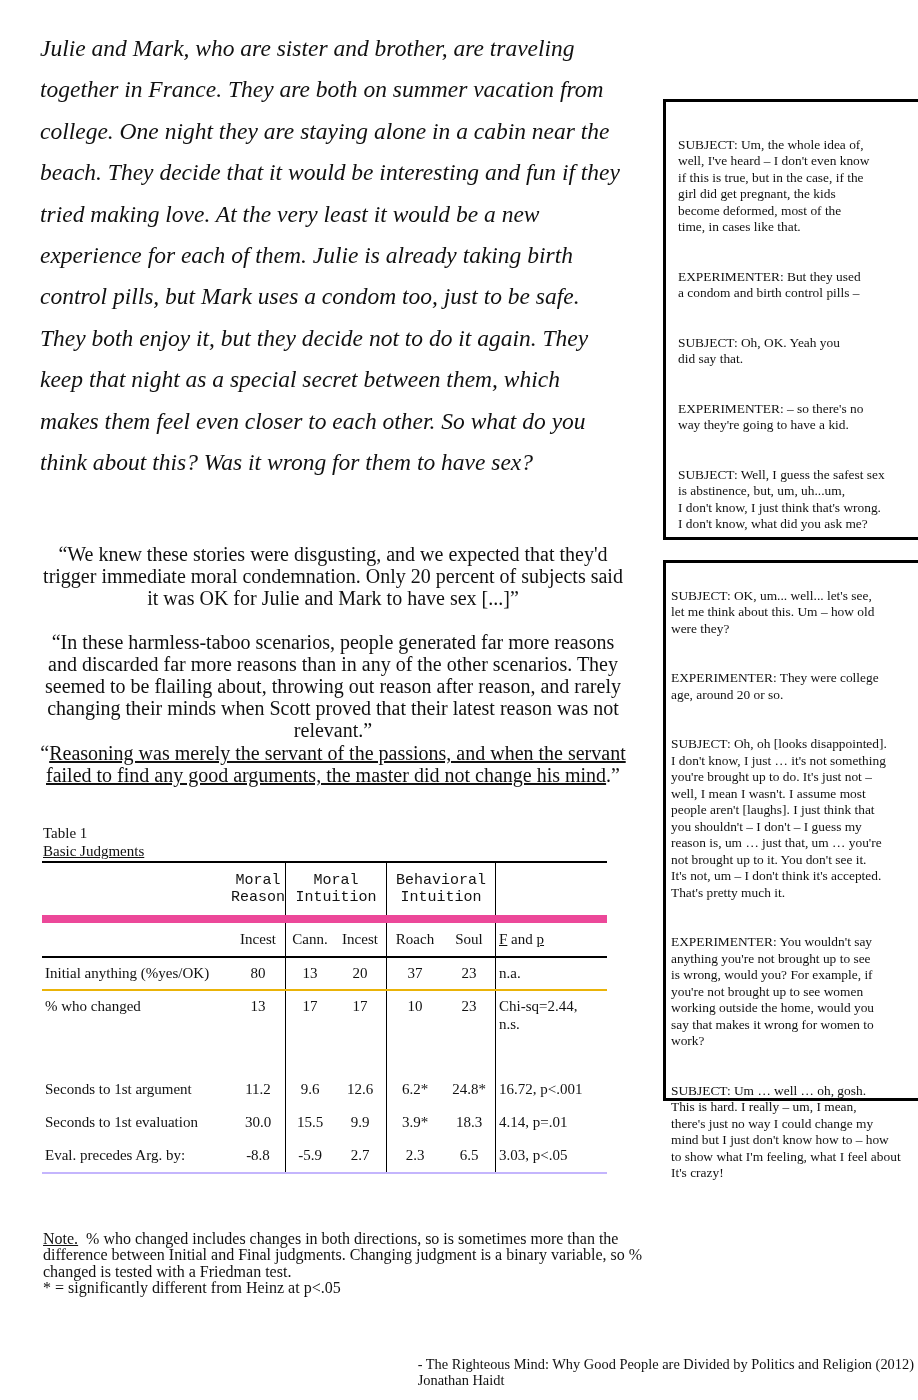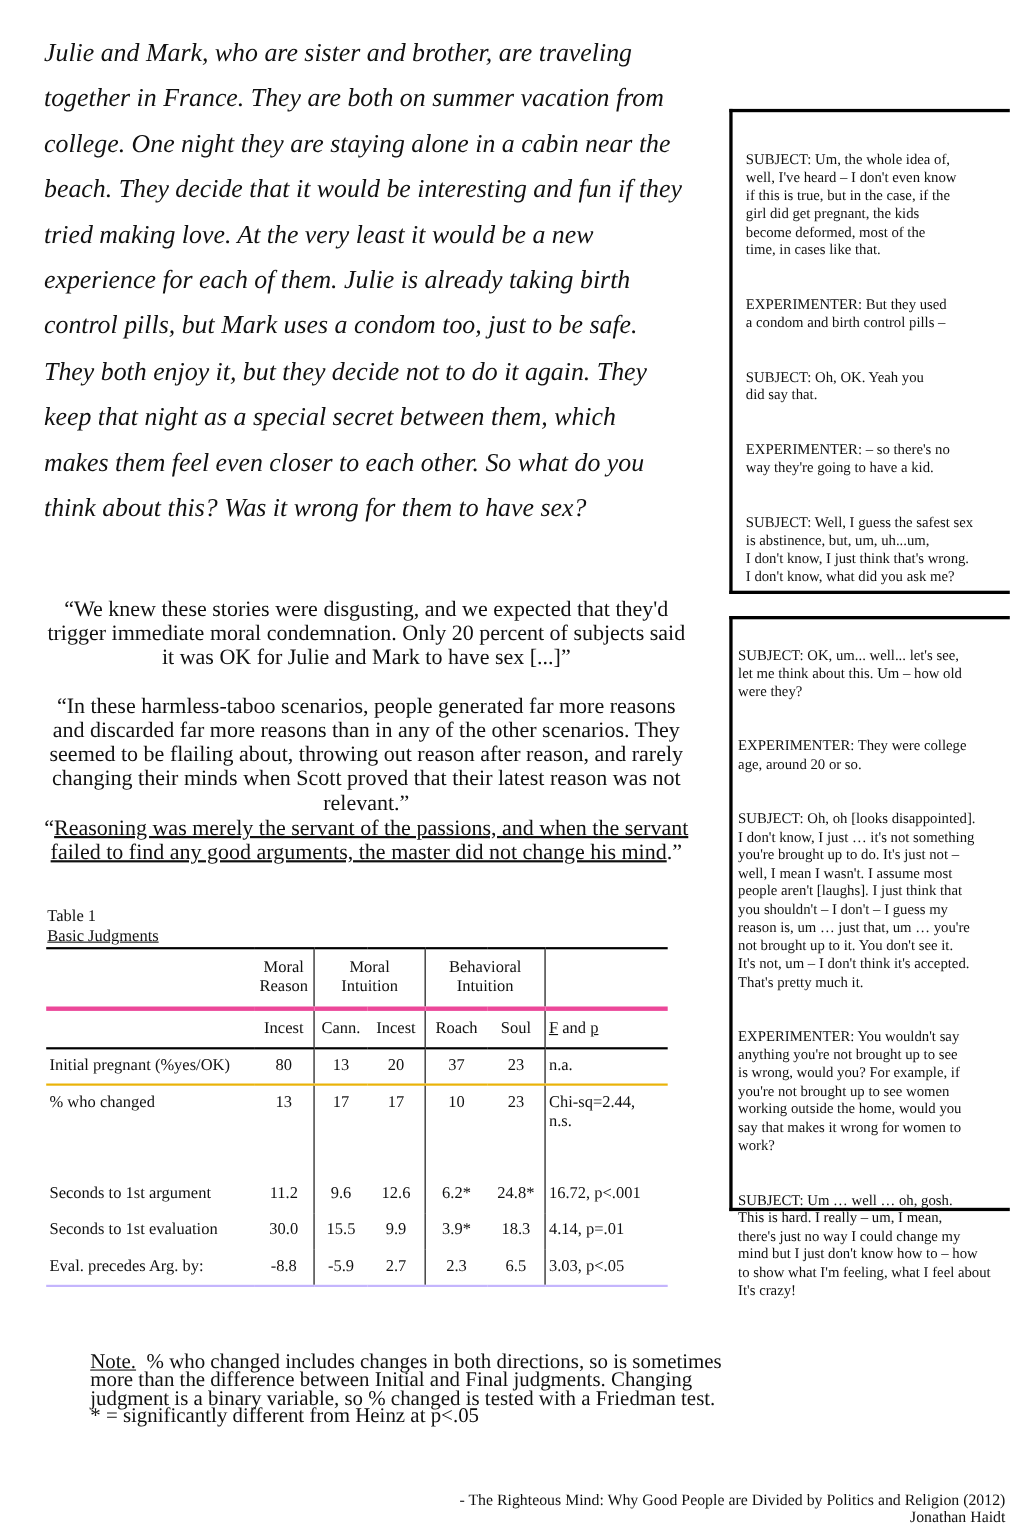--- a/index.html
+++ b/index.html
@@ -40,26 +40,26 @@
   .c-heinz { width: 54px; text-align: center; }
   .c-cann { width: 48px; text-align: center; }
   .c-incest { width: 52px; text-align: center; }
   .c-roach { width: 56px; text-align: center; }
   .c-soul { width: 52px; text-align: center; }
   .c-fp { text-align: left; padding-left: 3px; }
   .row td { height: 33px; line-height: 18px; padding-top: 6px; box-sizing: border-box; }
   .row.tall td { height: 84px; }
   .row.last td { border-bottom: 2px solid #c4b5fd; }
   .hdr2 td { border-bottom: 2px solid #000; }
-  .hdr1 td { border-bottom: 4px solid #ec4899; }
+  .hdr1 td { border-bottom: 8px solid #ec4899; font-family: Liberation Mono, monospace; }
   .sep td { border-top: 2px solid #eab308; }
   .fp-cell { white-space: pre-line; }
 
-  .note { position: absolute; left: 43px; top: 1231px; width: 610px; font-size: 19px; line-height: 16.4px; margin-left: 39px; }
-  .citation { position: absolute; right: 4px; top: 1356px; text-align: right; font-size: 14.4px; line-height: 16px; }
+  .note { position: absolute; left: 43px; top: 1231px; width: 610px; font-size: 16px; line-height: 16.4px; }
+  .citation { position: absolute; right: 4px; top: 1356px; text-align: left; font-size: 14.4px; line-height: 16px; }
 </style>
 </head>
 <body>
 
 <div class="vignette">Julie and Mark, who are sister and brother, are traveling together in France. They are both on summer vacation from college. One night they are staying alone in a cabin near the beach. They decide that it would be interesting and fun if they tried making love. At the very least it would be a new experience for each of them. Julie is already taking birth control pills, but Mark uses a condom too, just to be safe. They both enjoy it, but they decide not to do it again. They keep that night as a special secret between them, which makes them feel even closer to each other. So what do you think about this? Was it wrong for them to have sex?</div>
 
 <div class="quote q1">“We knew these stories were disgusting, and we expected that they'd trigger immediate moral condemnation. Only 20 percent of subjects said it was OK for Julie and Mark to have sex [...]”</div>
 <div class="quote q2">“In these harmless-taboo scenarios, people generated far more reasons and discarded far more reasons than in any of the other scenarios. They seemed to be flailing about, throwing out reason after reason, and rarely changing their minds when Scott proved that their latest reason was not relevant.”</div>
 <div class="quote q3"><span>“</span><span class="u">Reasoning was merely the servant of the passions, and when the servant failed to find any good arguments, the master did not change his mind</span><span>.”</span></div>
 
@@ -134,21 +134,21 @@
     <tr class="hdr2">
       <td class="c-label"></td>
       <td class="c-heinz">Incest</td>
       <td class="c-cann vl">Cann.</td>
       <td class="c-incest">Incest</td>
       <td class="c-roach vl">Roach</td>
       <td class="c-soul">Soul</td>
       <td class="c-fp vl"><span class="u">F</span><span style="white-space:pre"> and </span><span class="u">p</span></td>
     </tr>
     <tr class="row">
-      <td class="c-label">Initial pregnant (%yes/OK)</td>
+      <td class="c-label">Initial anything (%yes/OK)</td>
       <td class="c-heinz">80</td>
       <td class="c-cann vl">13</td>
       <td class="c-incest">20</td>
       <td class="c-roach vl">37</td>
       <td class="c-soul">23</td>
       <td class="c-fp vl fp-cell">n.a.</td>
     </tr>
     <tr class="row tall sep">
       <td class="c-label">% who changed</td>
       <td class="c-heinz">13</td>

